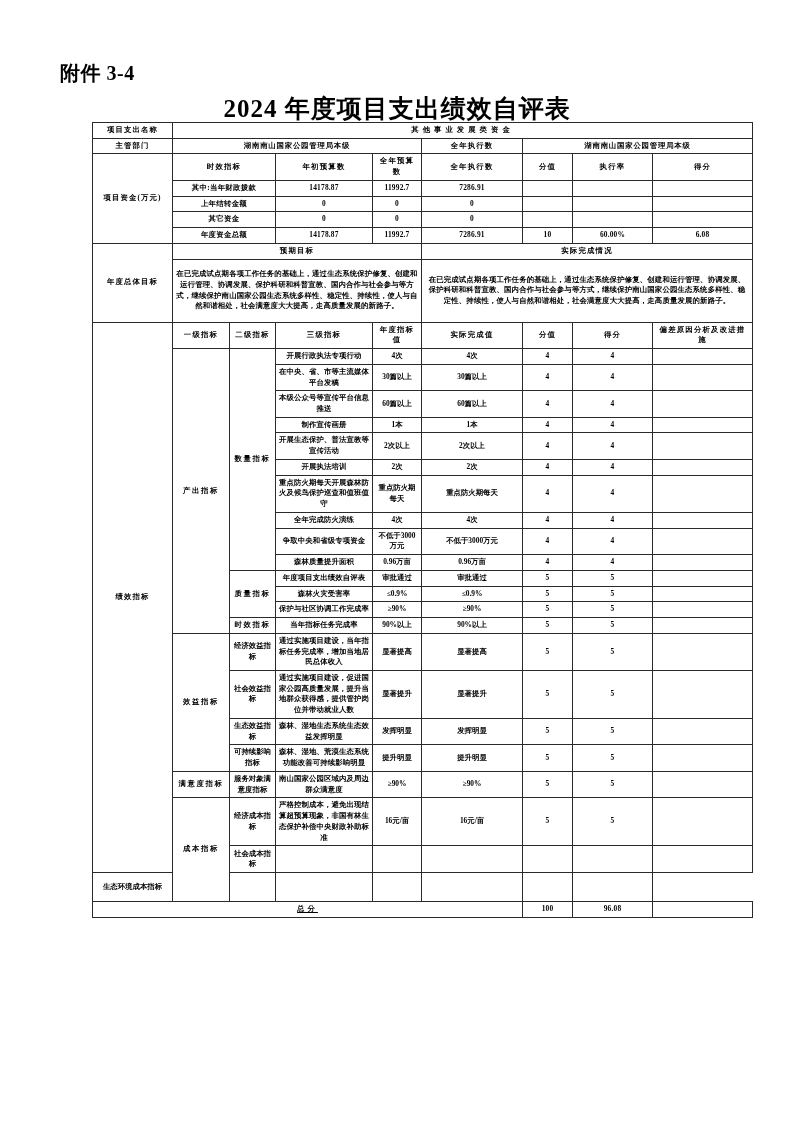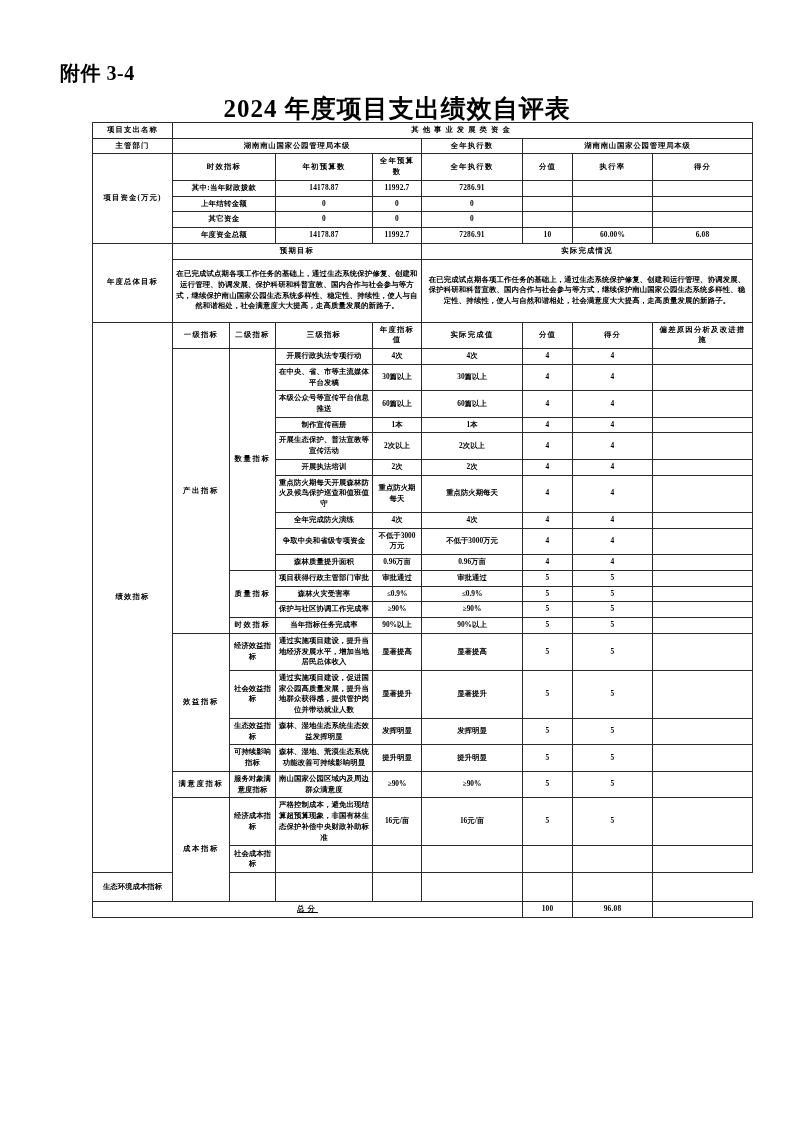--- a/index.html
+++ b/index.html
@@ -306,21 +306,21 @@
       <td class="rowtitle">森林质量提升面积</td>
       <td class="tiny">0.96万亩</td>
       <td class="tiny">0.96万亩</td>
       <td class="num">4</td>
       <td class="num">4</td>
       <td class="tiny"></td>
     </tr>
 
     <tr>
       <td class="vert" rowspan="3">质量指标</td>
-      <td class="rowtitle">项目获得行政主管部门审批</td>
+      <td class="rowtitle">年度项目支出绩效自评表</td>
       <td class="tiny">审批通过</td>
       <td class="tiny">审批通过</td>
       <td class="num">5</td>
       <td class="num">5</td>
       <td class="tiny"></td>
     </tr>
     <tr>
       <td class="rowtitle">森林火灾受害率</td>
       <td class="tiny">≤0.9%</td>
       <td class="tiny">≤0.9%</td>
@@ -343,21 +343,21 @@
       <td class="tiny">90%以上</td>
       <td class="tiny">90%以上</td>
       <td class="num">5</td>
       <td class="num">5</td>
       <td class="tiny"></td>
     </tr>
 
     <tr>
       <td class="vert" rowspan="4">效益指标</td>
       <td class="tiny">经济效益指标</td>
-      <td class="rowtitle">通过实施项目建设，提升当地经济发展水平，增加当地居民总体收入</td>
+      <td class="rowtitle">通过实施项目建设，当年指标任务完成率，增加当地居民总体收入</td>
       <td class="tiny">显著提高</td>
       <td class="tiny">显著提高</td>
       <td class="num">5</td>
       <td class="num">5</td>
       <td class="tiny"></td>
     </tr>
     <tr>
       <td class="tiny">社会效益指标</td>
       <td class="rowtitle">通过实施项目建设，促进国家公园高质量发展，提升当地群众获得感，提供管护岗位并带动就业人数</td>
       <td class="tiny">显著提升</td>

